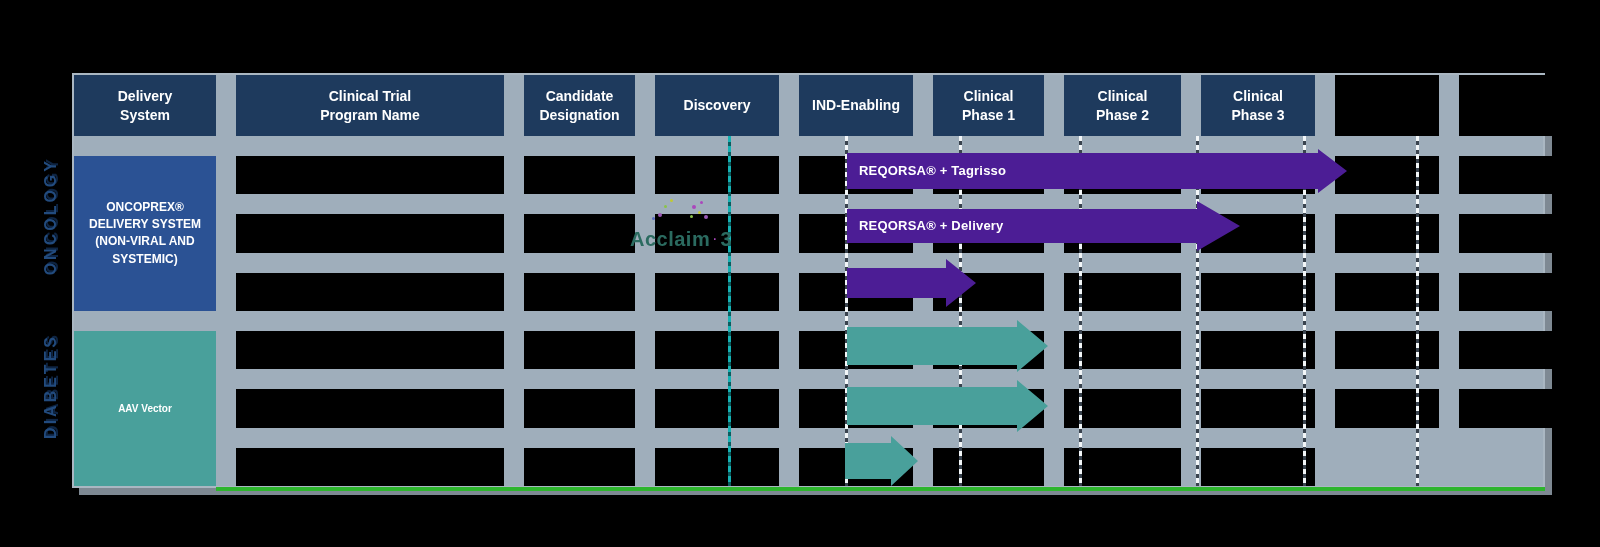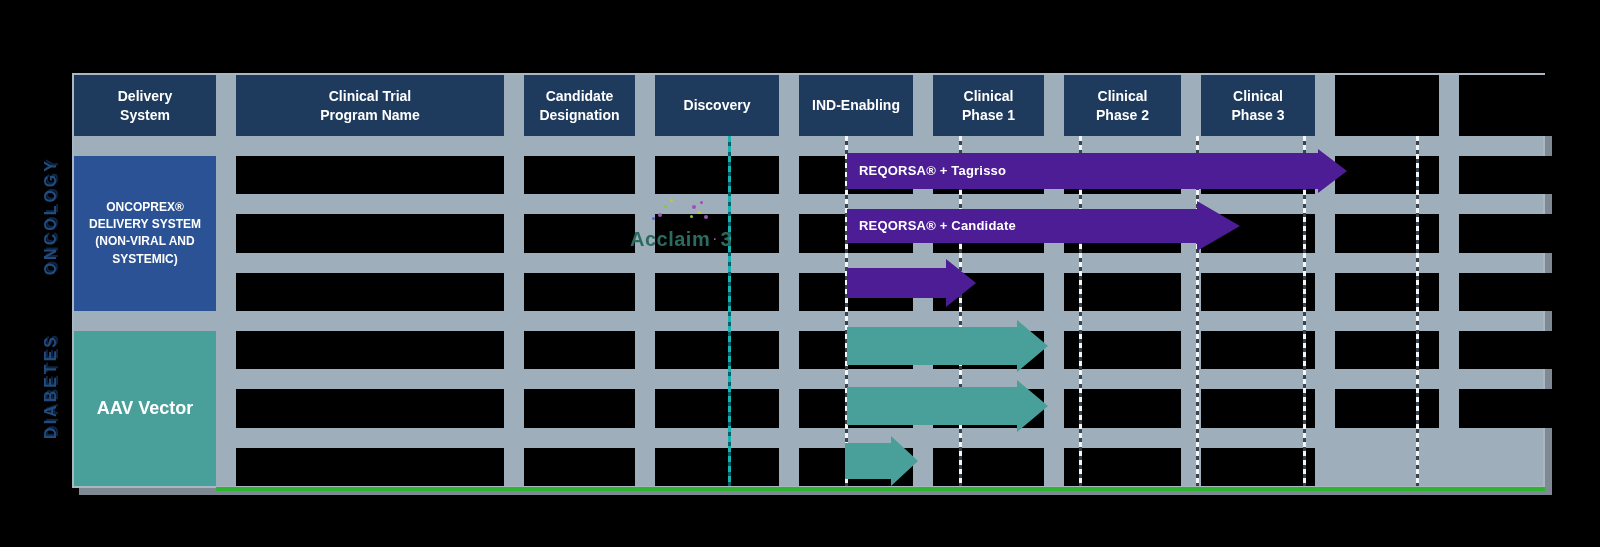--- a/index.html
+++ b/index.html
@@ -18,21 +18,21 @@
   .grid{display:grid;width:100%;height:100%;gap:20px;background:#9FAEBB;
         grid-template-columns:142px 268px 111px 124px 114px 111px 117px 114px 104px 110px 124px;
         grid-template-rows:61px repeat(6,1fr);}
   .hcell{background:#1E3A5D;color:#fff;font-weight:bold;font-size:14px;line-height:1.3;
          display:flex;align-items:center;justify-content:center;text-align:center;
          white-space:pre-line;}
   .cell{background:#000;}
   .ds{display:flex;align-items:center;justify-content:center;text-align:center;
       color:#fff;font-weight:bold;white-space:pre-line;padding:4px;}
   .ds-onco{grid-column:1;grid-row:2/5;background:#2B5294;font-size:12px;line-height:1.45;}
-  .ds-aav{grid-column:1;grid-row:5/8;background:#49A09B;font-size:18px;text-align:center;}
+  .ds-aav{grid-column:1;grid-row:5/8;background:#49A09B;font-size:10px;text-align:center;}
 
   
   .vsep{position:absolute;top:61px;bottom:0;width:3px;z-index:3;
         background:repeating-linear-gradient(180deg,#F2F6F8 0 5px,#39434E 5px 9px);}
   .vsep-teal{position:absolute;top:61px;bottom:0;width:3px;z-index:3;
         background:repeating-linear-gradient(180deg,#16B2B4 0 6px,#0A5D60 6px 10px);}
   .greenline{position:absolute;left:142px;right:-2px;bottom:-5px;height:4px;
         background:#2DB52D;z-index:6;}
 
   
@@ -222,20 +222,20 @@
         <i></i>
         <i></i>
       </div>
     <div class="logo-text"><span>Acclaim</span><span class="logo-dot">·</span><span>3</span></div>
   </div>
 
   <div class="arrow a-blue a1">
     <span>REQORSA® + Tagrisso</span>
   </div>
   <div class="arrow a-blue a2">
-    <span>REQORSA® + Candidate</span>
+    <span>REQORSA® + Delivery</span>
   </div>
   <div class="arrow a-blue a3"></div>
   <div class="arrow a-teal a4"></div>
   <div class="arrow a-teal a5"></div>
   <div class="arrow a-teal a6"></div>
 
 </div>
 
 </body></html>

